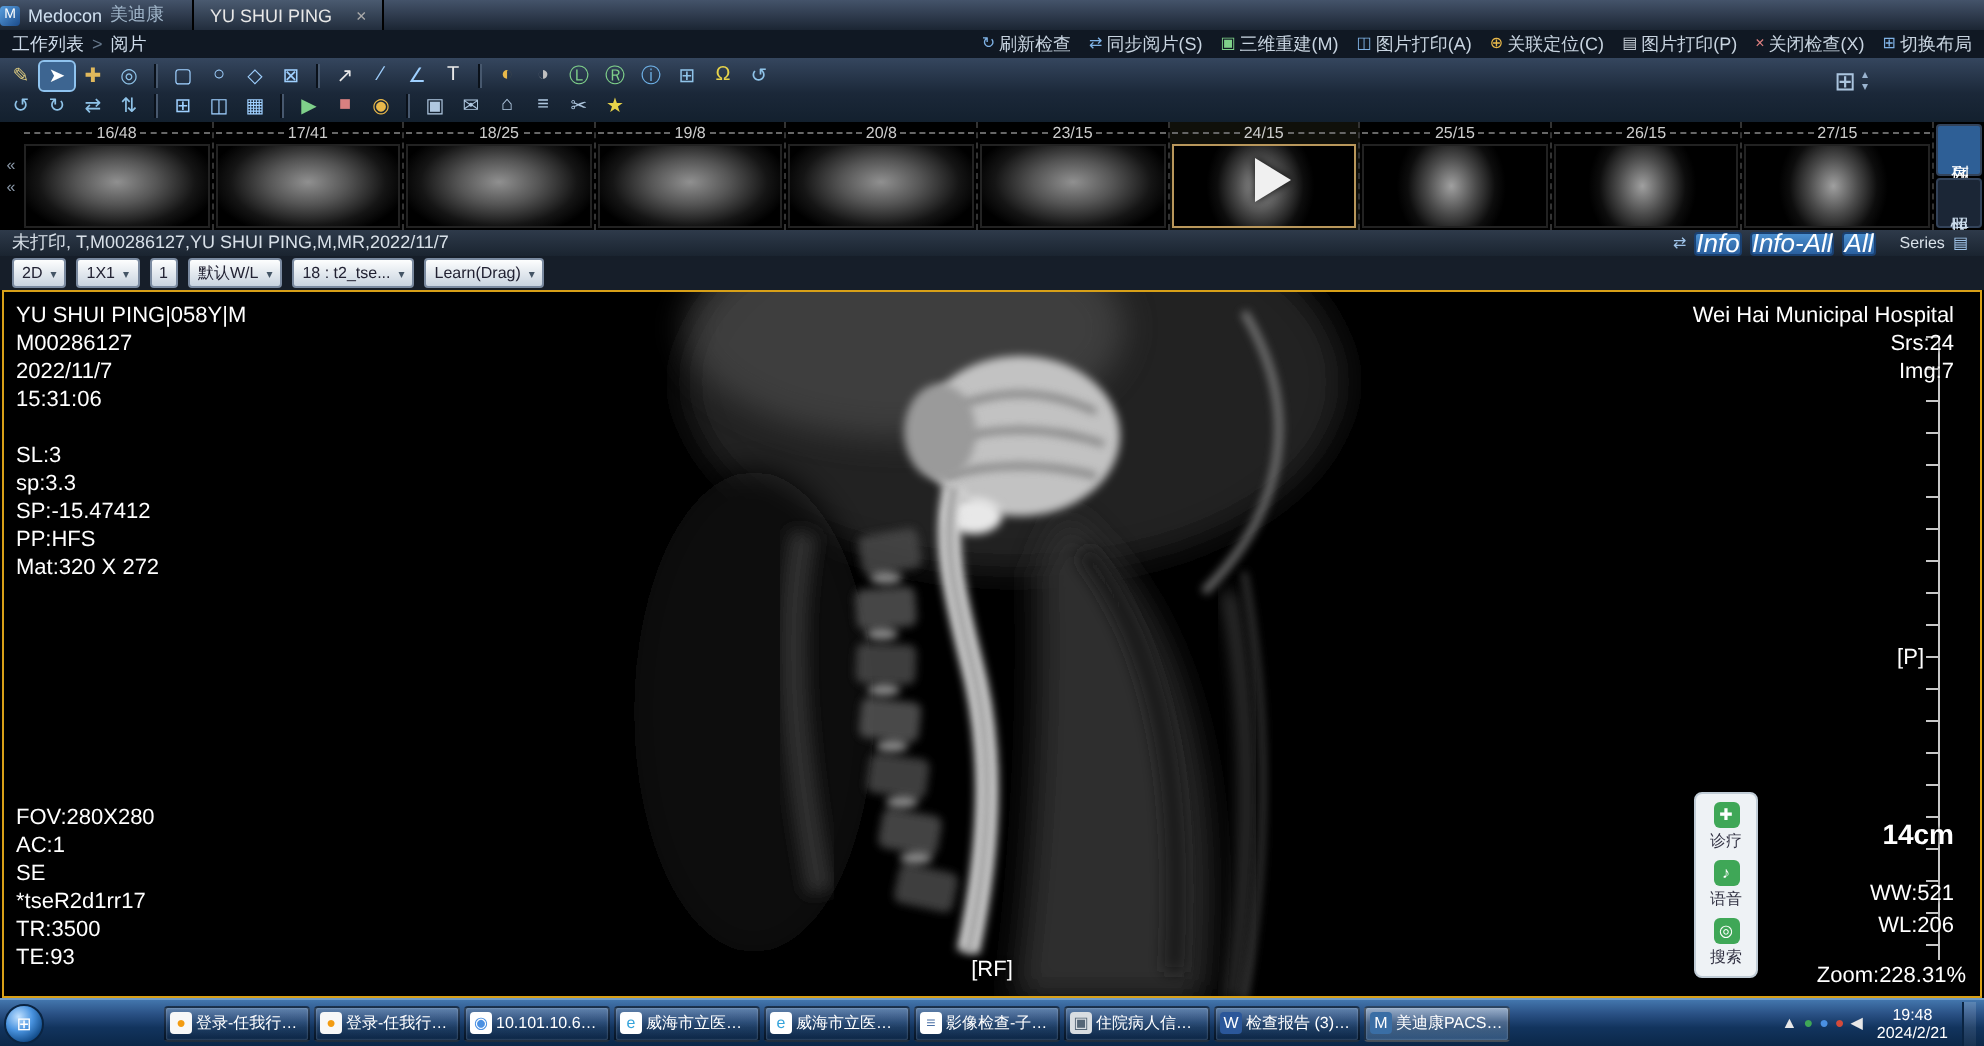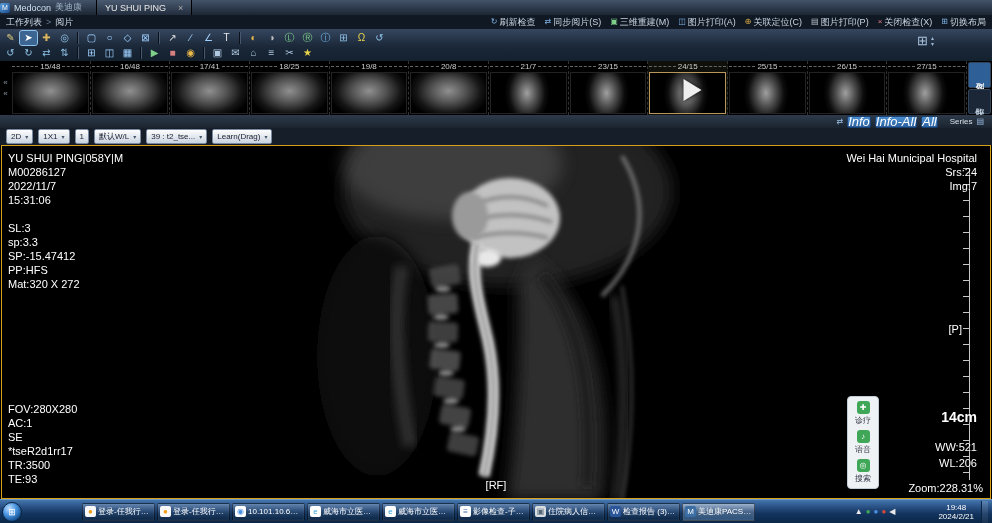--- a/index.html
+++ b/index.html
@@ -114,21 +114,21 @@
   .task{width:73px;flex:0 0 73px;height:18px;border:1px solid rgba(0,0,0,.45);border-radius:2px;
         background:linear-gradient(rgba(255,255,255,.22),rgba(255,255,255,.08) 45%,rgba(0,0,0,.12));
         display:flex;align-items:center;gap:2px;padding:0 2px;color:#fff;font-size:8px;overflow:hidden;
         box-shadow:inset 0 0 1px rgba(255,255,255,.4);box-sizing:border-box;}
   .task.tact{background:linear-gradient(rgba(255,255,255,.5),rgba(255,255,255,.22) 45%,rgba(130,180,230,.3));}
   .tico{width:11px;height:11px;border-radius:2px;font-size:8px;line-height:11px;display:flex;
         align-items:center;justify-content:center;flex:0 0 11px;}
   .tklab{white-space:nowrap;overflow:hidden;text-overflow:ellipsis;}
   .tray{margin-left:auto;display:flex;align-items:center;gap:3px;padding:0 2px;flex:0 0 auto;}
   .trico{font-size:8px;line-height:8px;}
-  .clock{color:#fff;font-size:8px;line-height:9px;text-align:center;padding:0 4px;white-space:nowrap;margin-left:36px;}
+  .clock{color:#fff;font-size:8px;line-height:9px;text-align:center;padding:0 4px;white-space:nowrap;}
   .showdesk{width:6px;height:22px;border-left:1px solid #0a2442;
             background:linear-gradient(rgba(255,255,255,.15),rgba(255,255,255,.05));}
 </style>
 </head>
 <body>
 
 <div id="app">
 
   <div class="titlebar">
     <span class="logo">M</span>
@@ -237,26 +237,20 @@
   </div>
 
   <div class="thumbstrip">
     <div class="thumbnav" id="thumbnav">
         <span>«</span>
         <span>«</span>
       </div>
     <div id="thumbs">
         <div class="thumb">
           <div class="tlab">
-            <span>15/48</span>
-          </div>
-          <div class="timg"></div>
-        </div>
-        <div class="thumb">
-          <div class="tlab">
             <span>16/48</span>
           </div>
           <div class="timg"></div>
         </div>
         <div class="thumb">
           <div class="tlab">
             <span>17/41</span>
           </div>
           <div class="timg"></div>
         </div>
@@ -268,26 +262,20 @@
         </div>
         <div class="thumb">
           <div class="tlab">
             <span>19/8</span>
           </div>
           <div class="timg"></div>
         </div>
         <div class="thumb">
           <div class="tlab">
             <span>20/8</span>
-          </div>
-          <div class="timg"></div>
-        </div>
-        <div class="thumb">
-          <div class="tlab">
-            <span>21/7</span>
           </div>
           <div class="timg"></div>
         </div>
         <div class="thumb">
           <div class="tlab">
             <span>23/15</span>
           </div>
           <div class="timg"></div>
         </div>
         <div class="thumb sel">
@@ -316,20 +304,21 @@
           <div class="timg"></div>
         </div>
       </div>
     <div class="sidecol" id="sidecol">
         <div class="sidebtn act">序列</div>
         <div class="sidebtn">快照</div>
       </div>
   </div>
 
   <div class="infobar">
+    <span>未打印, T,M00286127,YU SHUI PING,M,MR,2022/11/7</span>
     <span id="info-right">
       <span class="isync">⇄</span>
     <span class="ibtn">Info</span>
         <span class="ibtn">Info-All</span>
         <span class="ibtn">All</span>
         <span class="serieslab">Series</span>
         <span class="sericon">▤</span>
       </span>
   </div>
 
@@ -343,21 +332,21 @@
         <span class="dda">▾</span>
       </div>
       <div class="dd">
         <span class="ddl">1</span>
       </div>
       <div class="dd">
         <span class="ddl">默认W/L</span>
         <span class="dda">▾</span>
       </div>
       <div class="dd">
-        <span class="ddl">39 : t2_tse...</span>
+        <span class="ddl">18 : t2_tse...</span>
         <span class="dda">▾</span>
       </div>
       <div class="dd">
         <span class="ddl">Learn(Drag)</span>
         <span class="dda">▾</span>
       </div>
     </div>
 
   <div class="viewer" id="viewer" style="border-color: rgb(216, 160, 24);">
     <div class="mri">

